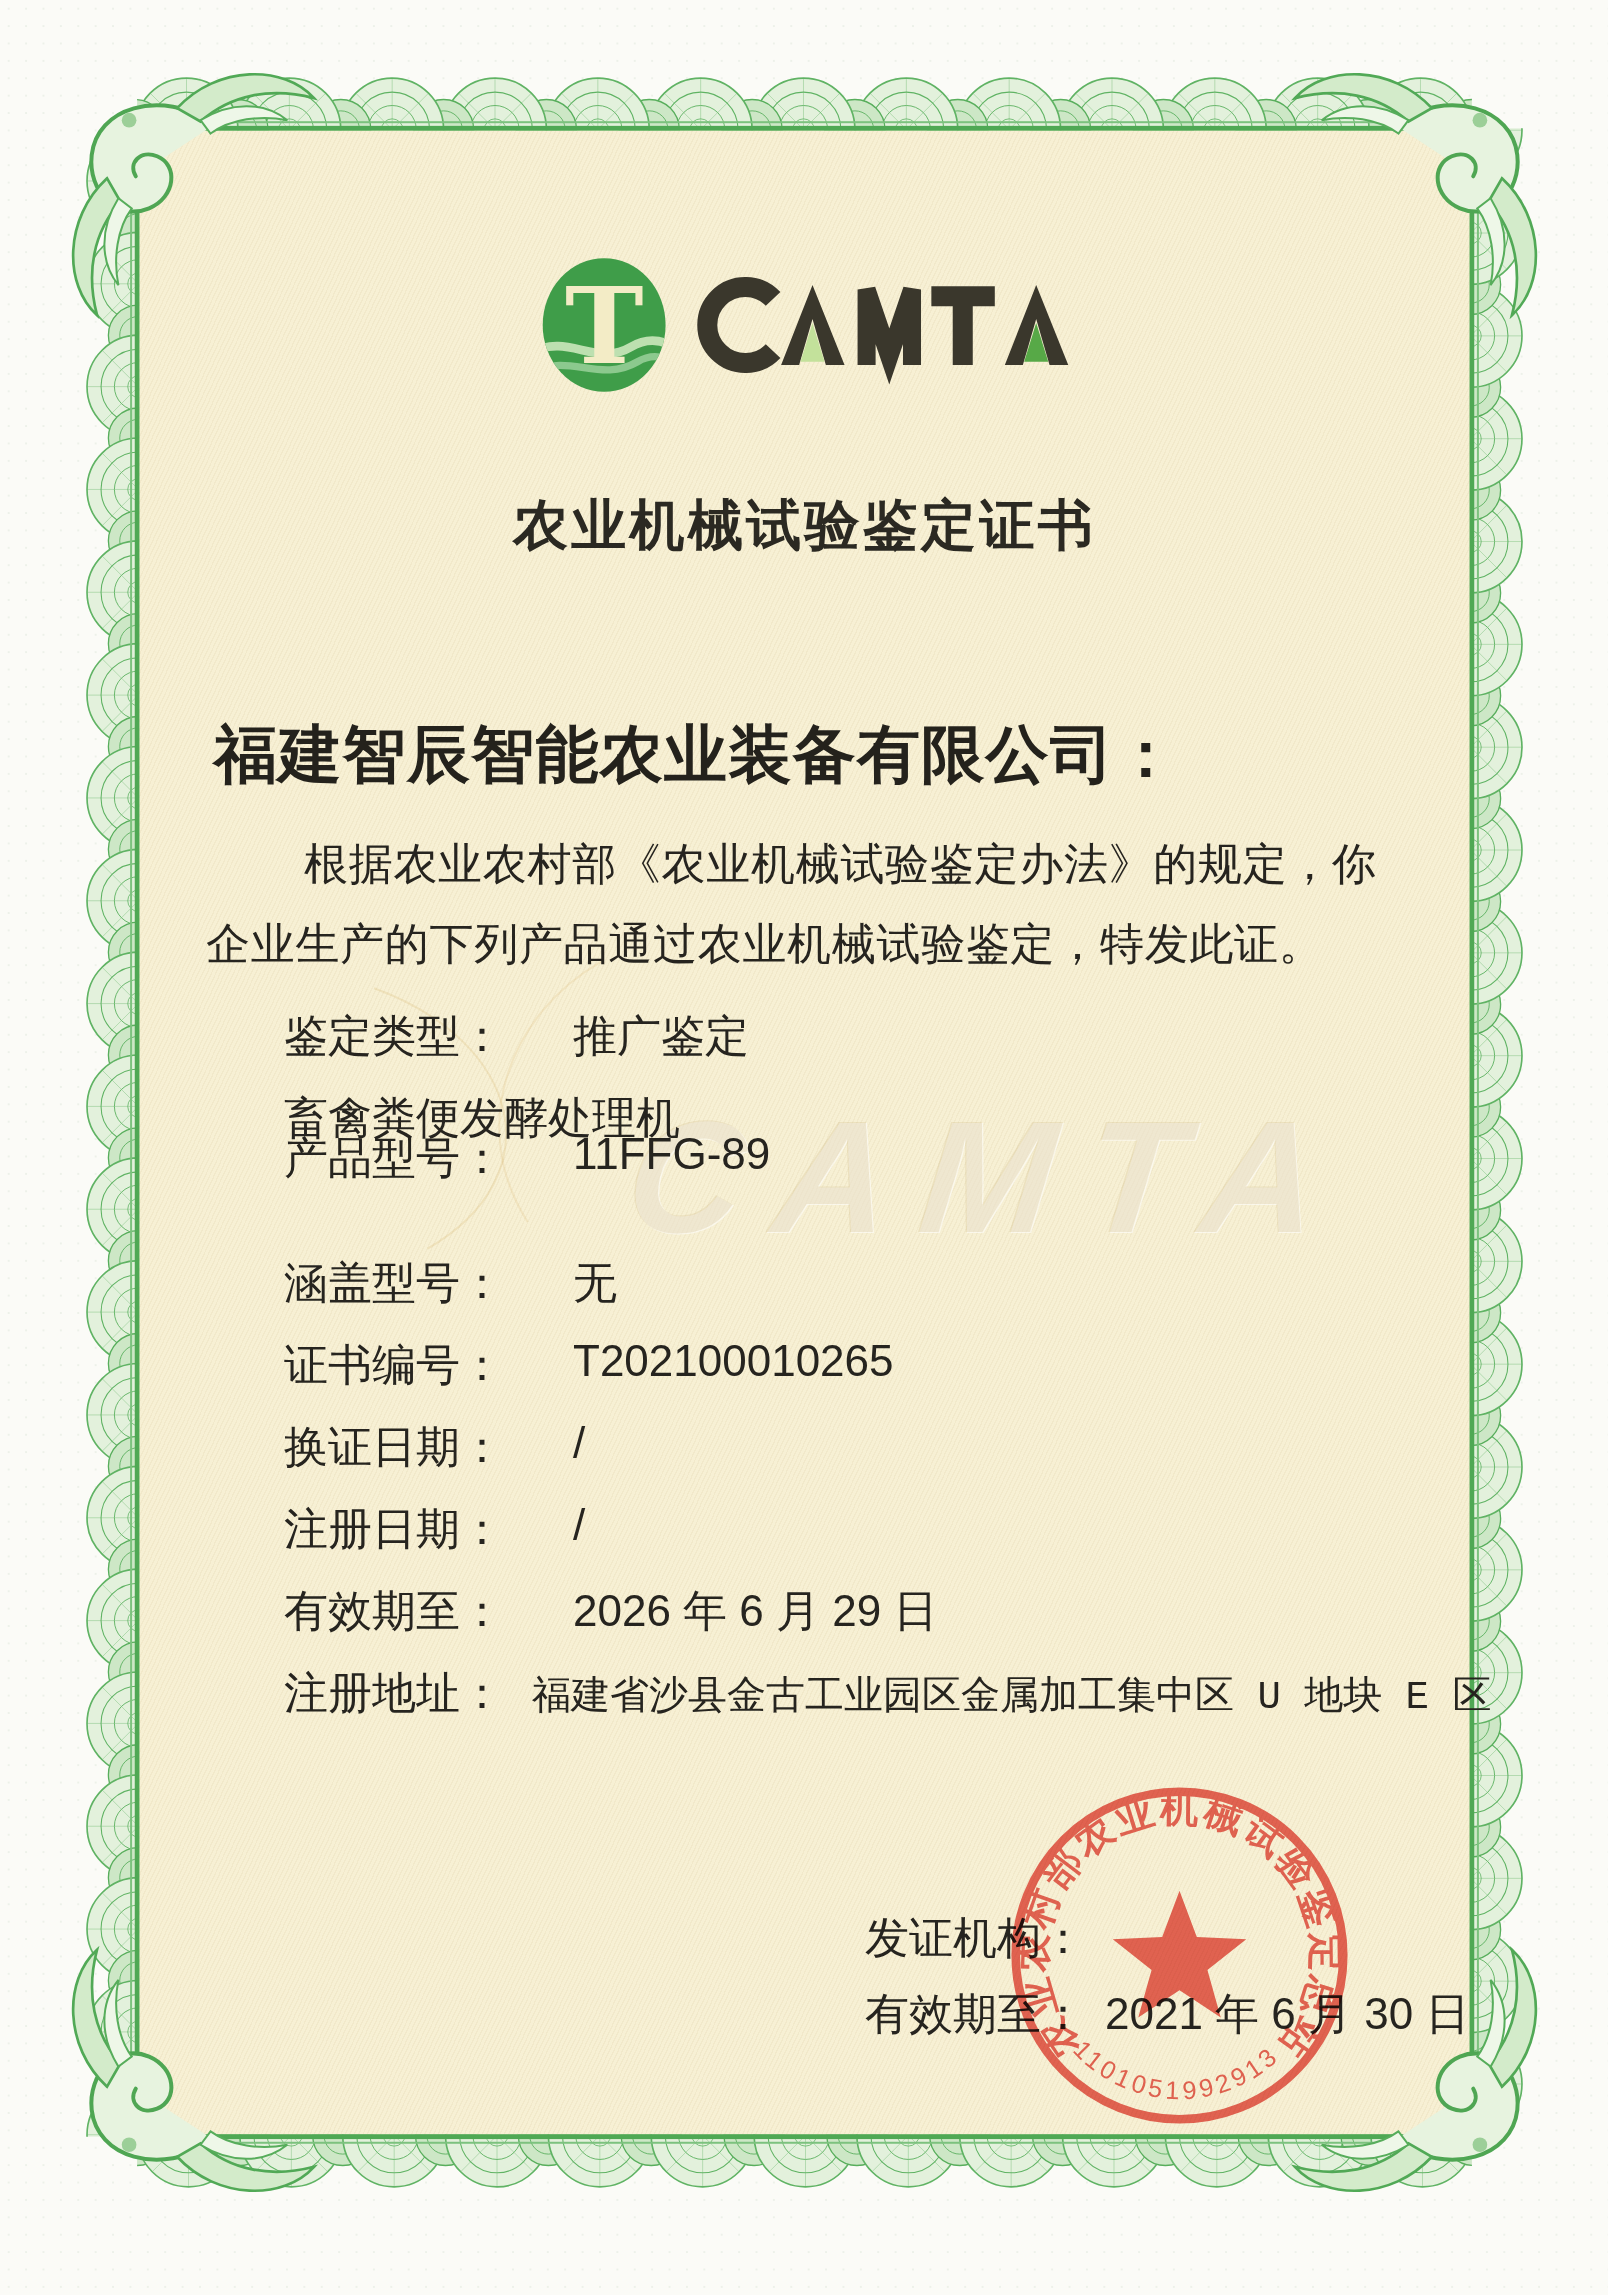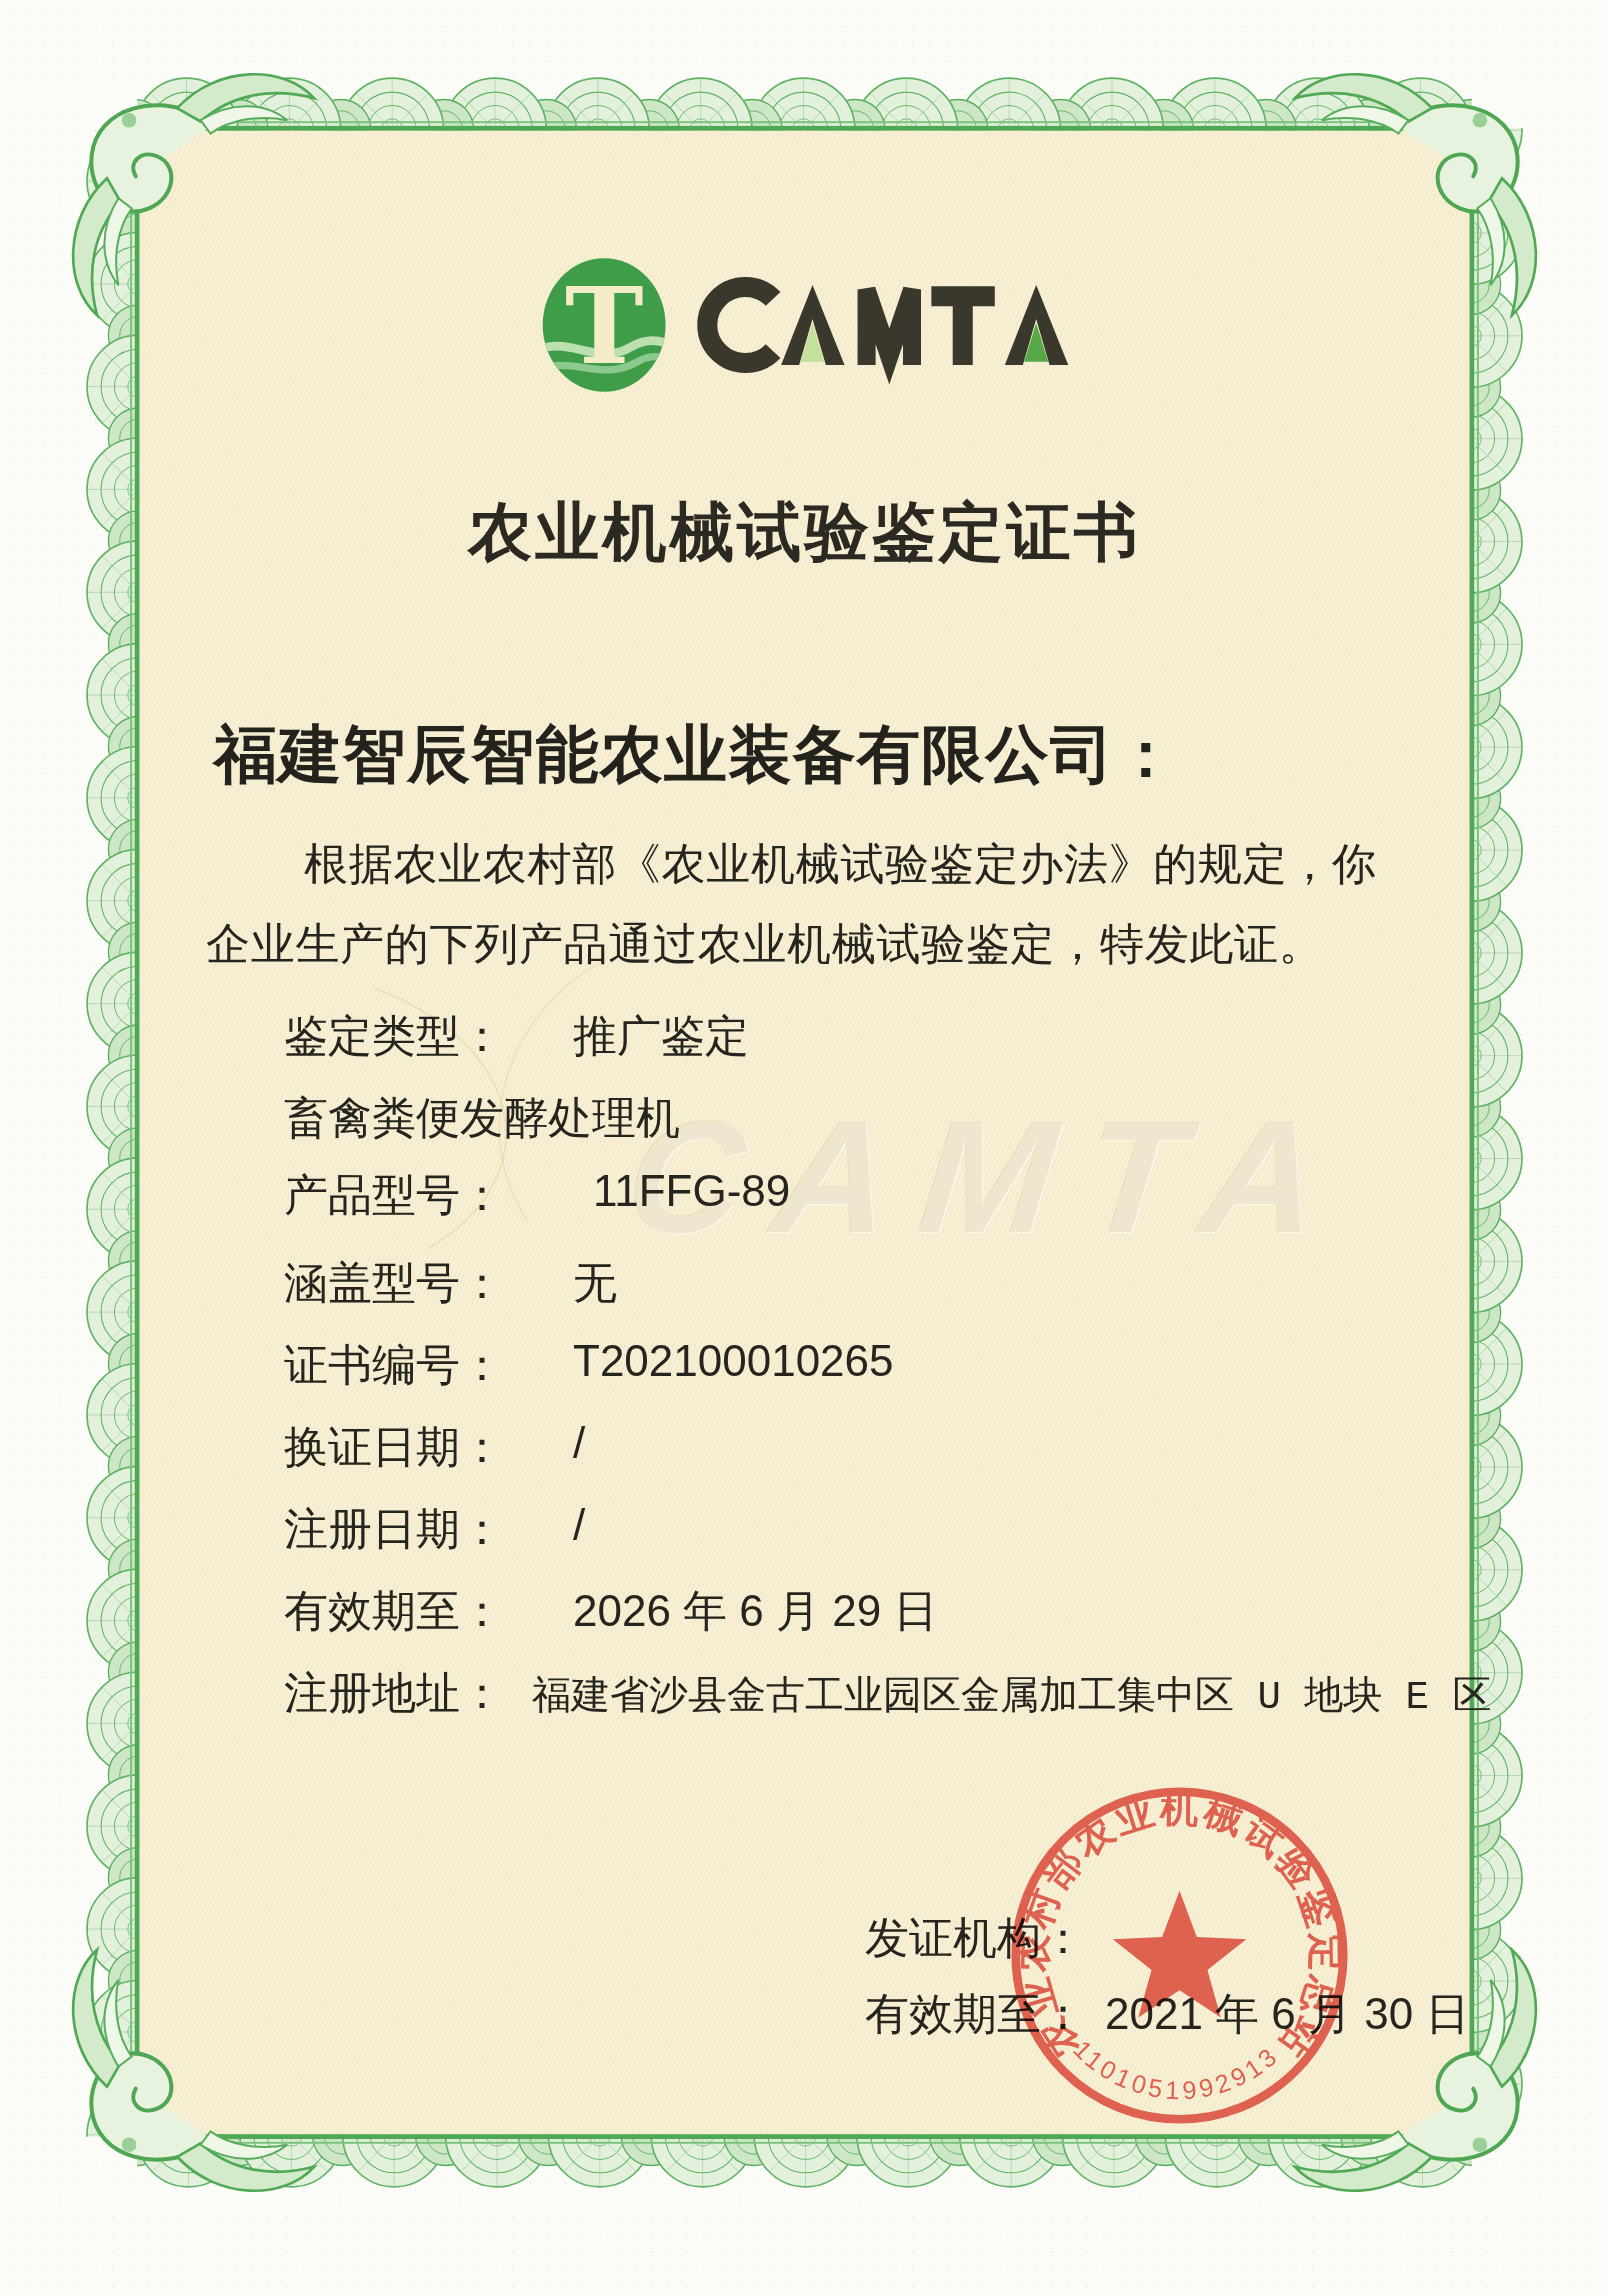--- a/index.html
+++ b/index.html
@@ -22,21 +22,21 @@
     position:absolute;left:628px;top:1085px;width:801px;
     font-size:160px;font-weight:bold;font-style:italic;letter-spacing:31px;
     color:rgba(205,183,128,0.26);
     text-shadow:1.3px 1.3px 0 rgba(255,255,255,0.55);
     transform:skewX(-6deg);
     white-space:nowrap;
   }
   .title{
     position:absolute;left:137px;top:489px;width:1335px;text-align:center;
     font-family:"DejaVu Serif","Liberation Serif",serif;
-    font-size:64px;font-weight:bold;letter-spacing:3.3px;color:#2b2922;white-space:nowrap;
+    font-size:55px;font-weight:bold;letter-spacing:3.3px;color:#2b2922;white-space:nowrap;
   }
   .recipient{
     position:absolute;left:214px;top:712px;
     font-size:63px;font-weight:bold;color:#24221c;white-space:nowrap;letter-spacing:1.3px;
   }
   .bodyline{position:absolute;font-size:44px;color:#26241f;white-space:nowrap;letter-spacing:0.7px;}
   .bl1{left:304px;top:835px;}
   .bl2{left:206px;top:915px;}
   .frow{position:absolute;left:284px;display:flex;font-size:44px;color:#26241f;white-space:nowrap;}
   .frow .label{width:289px;flex:0 0 auto;}
@@ -173,21 +173,21 @@
 <div class="bodyline bl1">根据农业农村部《农业机械试验鉴定办法》的规定，你</div>
 <div class="bodyline bl2">企业生产的下列产品通过农业机械试验鉴定，特发此证。</div>
 
 <div class="frow" style="top:1007px;">
   <span class="label">鉴定类型：</span>
   <span class="value">推广鉴定</span>
 </div>
 <div class="frow" style="top:1089px;">
   <span class="value">畜禽粪便发酵处理机</span>
 </div>
-<div class="frow" style="top:1166px;gap:20px;">
+<div class="frow" style="top:1129px;">
   <span class="label">产品型号：</span>
   <span class="value">11FFG-89</span>
 </div>
 <div class="frow" style="top:1254px;">
   <span class="label">涵盖型号：</span>
   <span class="value">无</span>
 </div>
 <div class="frow" style="top:1336px;">
   <span class="label">证书编号：</span>
   <span class="value">T202100010265</span>

